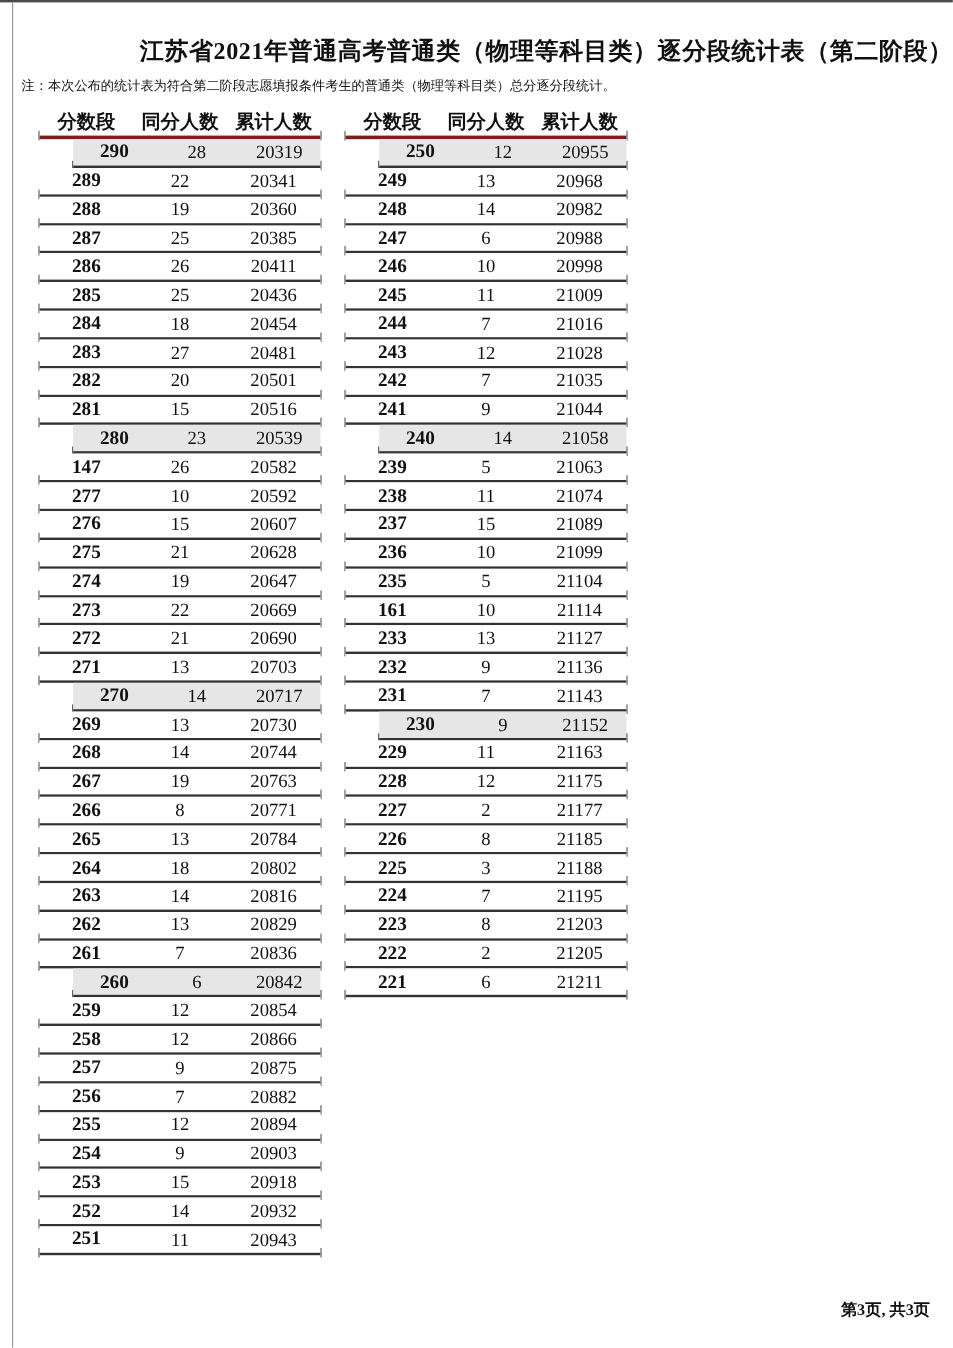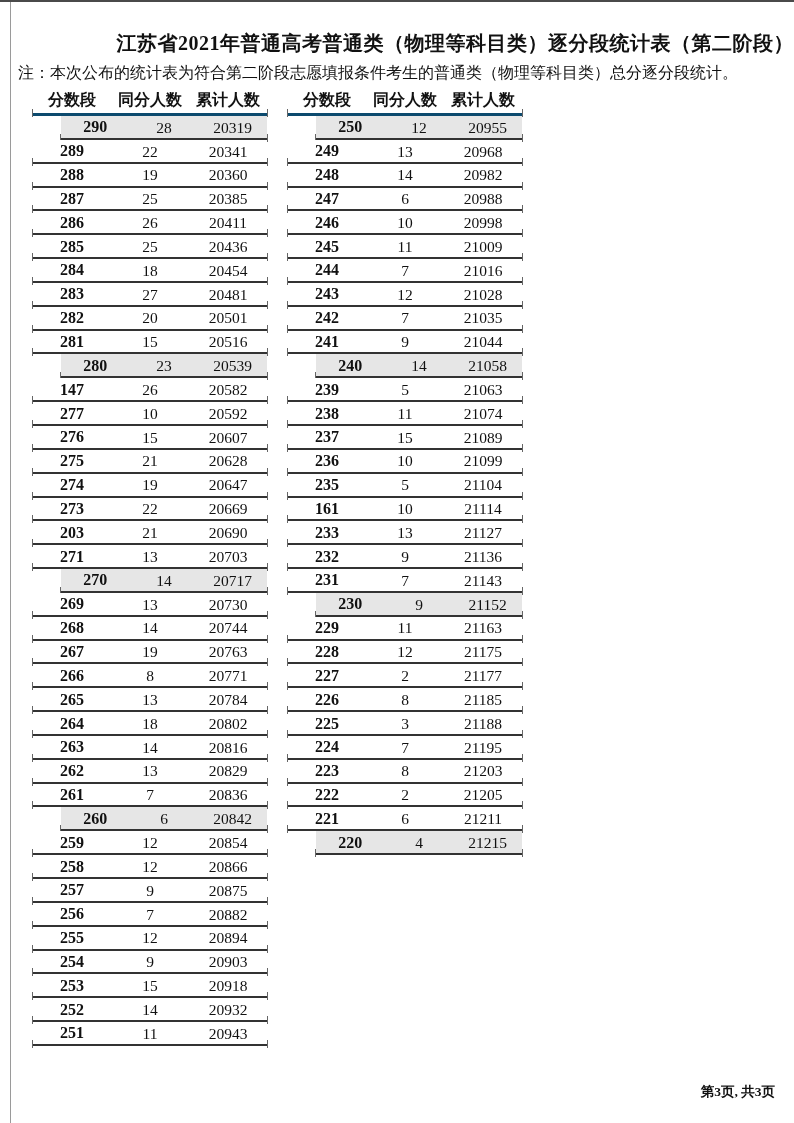--- a/index.html
+++ b/index.html
@@ -32,38 +32,38 @@
   .title {
     margin: 28px 0 0 0;
     text-align: right;
     font-size: 20px;
     font-weight: bold;
     line-height: 26px;
     letter-spacing: 0.5px;
   }
   .note {
     margin: 7px 0 0 18px;
-    font-size: 16px;
+    font-size: 11px;
     line-height: 19px;
   }
   .tables {
     display: flex;
     margin-left: 33px;
     margin-top: 8px;
     gap: 21px;
     align-items: flex-start;
   }
   .stat-table {
     width: 234px;
   }
   .thead {
     display: flex;
-    align-items: flex-start;
+    align-items: flex-end;
     height: 23px;
-    border-bottom: 3px solid #0c4a6e;
+    border-bottom: 3px solid #7f1d1d;
     position: relative;
     box-sizing: content-box;
     font-weight: bold;
     font-size: 16px;
     font-family: "Liberation Sans", "DejaVu Sans", sans-serif;
   }
   .thead .hcell {
     width: 78px;
     text-align: center;
     white-space: nowrap;
@@ -228,21 +228,21 @@
             <span class="cell">20647</span>
           </div>
 
           <div class="row">
             <span class="cell score">273</span>
             <span class="cell">22</span>
             <span class="cell">20669</span>
           </div>
 
           <div class="row">
-            <span class="cell score">203</span>
+            <span class="cell score">272</span>
             <span class="cell">21</span>
             <span class="cell">20690</span>
           </div>
 
           <div class="row">
             <span class="cell score">271</span>
             <span class="cell">13</span>
             <span class="cell">20703</span>
           </div>
 
@@ -549,24 +549,19 @@
             <span class="cell">2</span>
             <span class="cell">21205</span>
           </div>
 
           <div class="row">
             <span class="cell score">221</span>
             <span class="cell">6</span>
             <span class="cell">21211</span>
           </div>
 
-          <div class="row shaded">
-            <span class="cell score">220</span>
-            <span class="cell">4</span>
-            <span class="cell">21215</span>
-          </div>
         </div>
     </div>
 
   </div>
 
   <div class="footer">第3页, 共3页</div>
 </div>
 
 </body></html>

